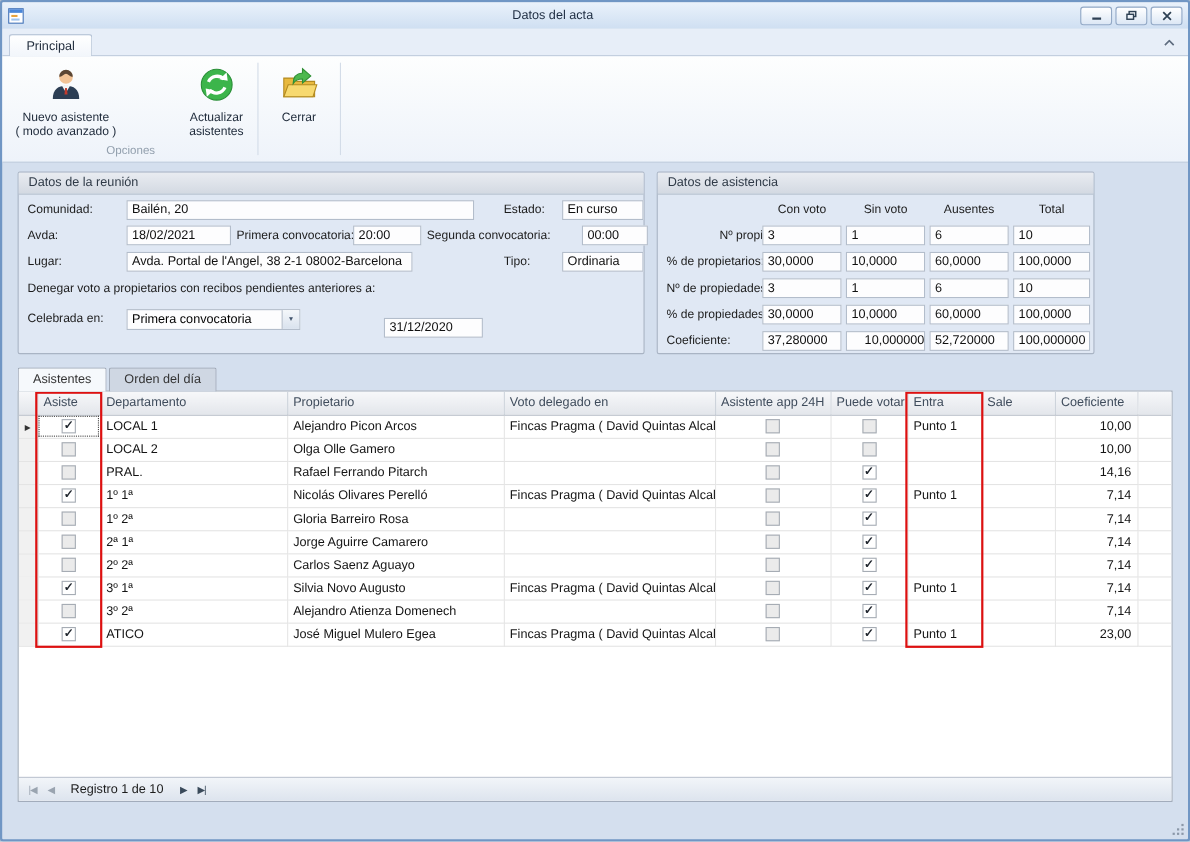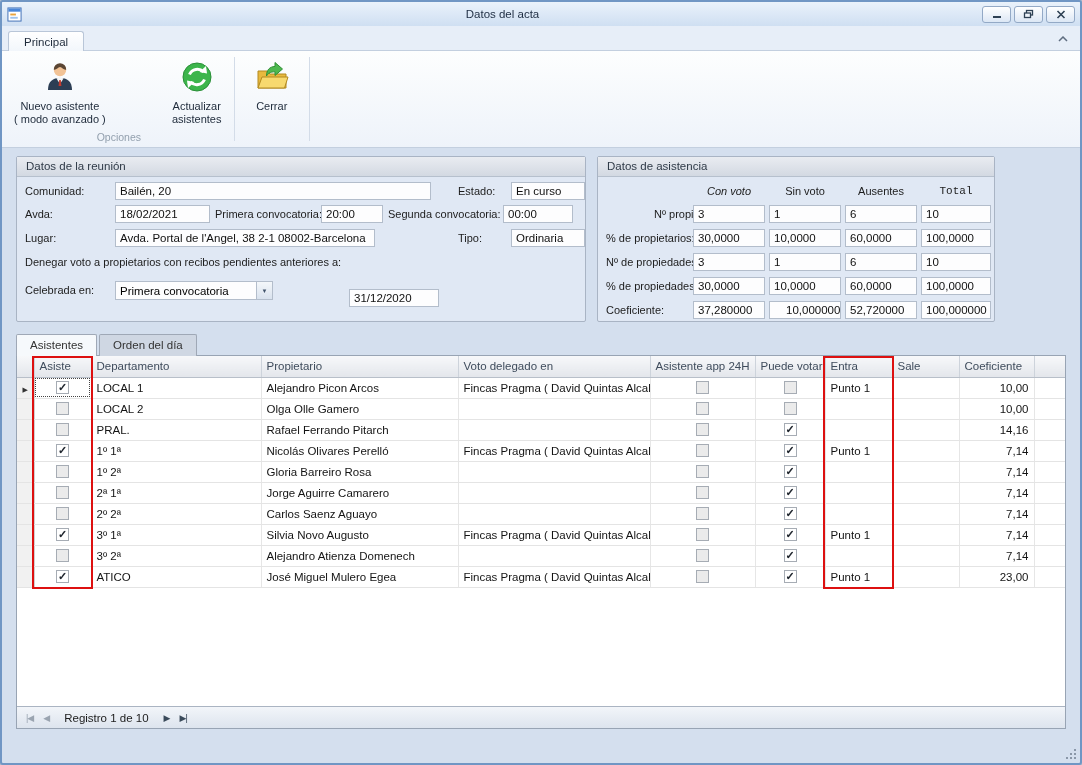--- a/index.html
+++ b/index.html
@@ -201,45 +201,45 @@
           <span class="lbl" style="left:8px; top:8px;">Comunidad:</span>
           <span class="field" style="left:98px; top:5px; width:316px;">Bailén, 20</span>
           <span class="lbl" style="left:441px; top:8px;">Estado:</span>
           <span class="field" style="left:494px; top:5px; width:74px;">En curso</span>
 
           <span class="lbl" style="left:8px; top:31px;">Avda:</span>
           <span class="field" style="left:98px; top:28px; width:95px;">18/02/2021</span>
           <span class="lbl" style="left:198px; top:31px;">Primera convocatoria:</span>
           <span class="field" style="left:304px; top:28px; width:62px;">20:00</span>
           <span class="lbl" style="left:371px; top:31px;">Segunda convocatoria:</span>
-          <span class="field" style="left:486px; top:28px; width:70px;">00:00</span>
+          <span class="field" style="left:512px; top:28px; width:60px;">00:00</span>
 
           <span class="lbl" style="left:8px; top:55px;">Lugar:</span>
           <span class="field" style="left:98px; top:52px; width:260px;">Avda. Portal de l'Angel, 38 2-1 08002-Barcelona</span>
           <span class="lbl" style="left:441px; top:55px;">Tipo:</span>
           <span class="field" style="left:494px; top:52px; width:74px;">Ordinaria</span>
 
           <span class="lbl" style="left:8px; top:79px;">Denegar voto a propietarios con recibos pendientes anteriores a:</span>
           <span class="field" style="left:332px; top:76px; width:90px;margin-top:36px;">31/12/2020</span>
 
           <span class="lbl" style="left:8px; top:107px;">Celebrada en:</span>
           <div class="dropdown" style="left:98px; top:104px; width:158px;">
             <span class="dd-value">Primera convocatoria</span>
             <span class="dd-btn">▼</span>
           </div>
         </div>
       </div>
 
       <div class="groupbox gb-asistencia">
         <div class="gb-title">Datos de asistencia</div>
         <div class="gb-body">
-          <span class="col-h" style="left:95px;font-style:italic;">Con voto</span>
+          <span class="col-h" style="left:95px;">Con voto</span>
           <span class="col-h" style="left:171px;">Sin voto</span>
           <span class="col-h" style="left:247px;">Ausentes</span>
-          <span class="col-h" style="left:323px; width:70px;font-family:Liberation Mono, monospace;">Total</span>
+          <span class="col-h" style="left:323px; width:70px;">Total</span>
 
           <span class="lbl" style="left:8px; top:31px;padding-left:48px;">Nº propietarios:</span>
           <span class="field" style="left:95px; top:28px; width:72px;">3</span>
           <span class="field" style="left:171px; top:28px; width:72px;">1</span>
           <span class="field" style="left:247px; top:28px; width:72px;">6</span>
           <span class="field" style="left:323px; top:28px; width:70px;">10</span>
 
           <span class="lbl" style="left:8px; top:55px;">% de propietarios:</span>
           <span class="field" style="left:95px; top:52px; width:72px;">30,0000</span>
           <span class="field" style="left:171px; top:52px; width:72px;">10,0000</span>

